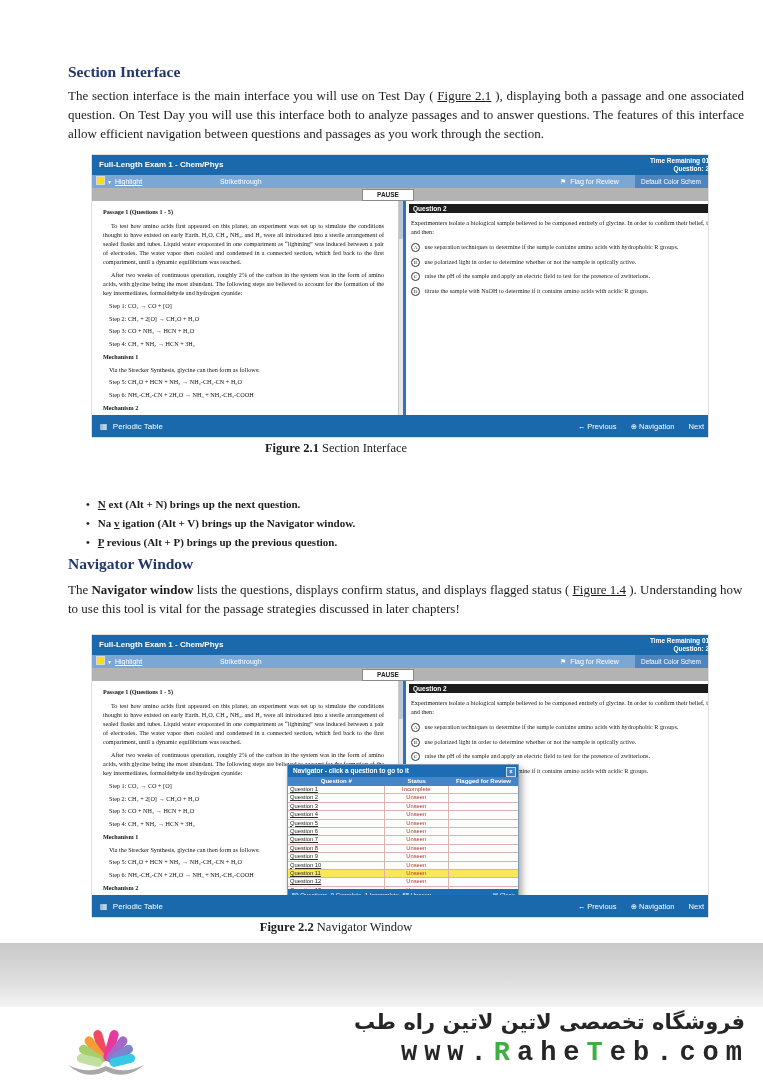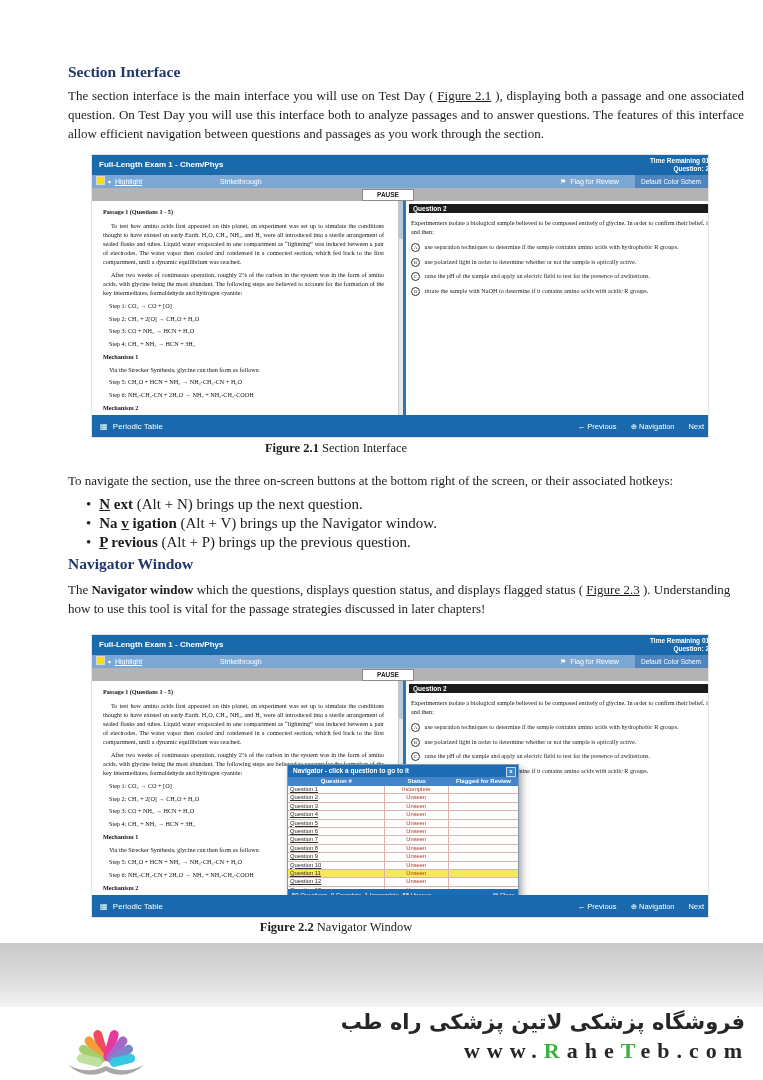--- a/index.html
+++ b/index.html
@@ -5,21 +5,21 @@
   html,body{margin:0;padding:0;background:#ffffff;}
   #page{position:relative;width:763px;height:1080px;background:#fff;overflow:hidden;
         font-family:"Liberation Serif","DejaVu Serif",serif;color:#1c1c1c;}
   .abs{position:absolute;}
 
   
   .h-navy{font-size:15.5px;font-weight:bold;color:#20386b;font-family:"Liberation Serif","DejaVu Serif",serif;}
   .bodytext{font-size:13px;line-height:1.45;text-align:justify;}
   .figlink{text-decoration:underline;color:#1c1c1c;cursor:pointer;}
   .caption{width:672px;left:0;text-align:center;font-size:12.5px;}
-  .bullet{font-size:15px;line-height:19px;}
+  .bullet{font-size:11px;line-height:19px;font-weight:bold;}
   .bullet::before{content:"•";margin-right:8px;}
   .bullet b .u{text-decoration:underline;}
 
   
   .shot{position:absolute;width:616px;height:282px;overflow:hidden;background:#fff;box-shadow:0 0 0 1px #e2e2e2;}
   .shot-inner{position:absolute;left:0;top:0;width:700px;height:282px;font-family:"Liberation Sans","DejaVu Sans",sans-serif;}
   .exam-header{position:relative;height:20px;background:#1a69ac;color:#fff;}
   .exam-title{position:absolute;left:7px;top:5px;font-size:8px;font-weight:bold;white-space:nowrap;}
   .exam-right{position:absolute;left:558px;top:2px;font-size:6.5px;font-weight:bold;line-height:8px;white-space:nowrap;}
   .exam-right .line{display:block;text-align:right;}
@@ -75,21 +75,21 @@
   .np-row.hl{background:#f5e95a;}
   .np-q{width:42%;padding-left:2px;color:#2c2c2c;text-decoration:underline;border-right:0.5px solid #ddb3ae;box-sizing:border-box;}
   .np-status{width:28%;text-align:center;color:#b0372e;border-right:0.5px solid #ddb3ae;box-sizing:border-box;}
   .np-flag{width:30%;}
   .np-footer{position:relative;height:12px;line-height:12px;background:#1d6db4;color:#fff;font-size:6px;padding-left:4px;}
   .np-close{position:absolute;right:3px;top:0;cursor:pointer;}
 
   
   .scanband{left:0;width:763px;background:linear-gradient(180deg,#c9c9c9 0%,#dcdcdc 55%,#f4f4f4 100%);}
   .brand-fa{font-family:"DejaVu Sans",sans-serif;font-size:21px;font-weight:bold;color:#262626;direction:rtl;}
-  .brand-url{font-family:Liberation Serif, serif;font-size:22px;font-weight:bold;color:#262626;letter-spacing:7px;white-space:nowrap;}
+  .brand-url{font-family:Liberation Mono, monospace;font-size:27px;font-weight:bold;color:#262626;letter-spacing:7px;white-space:nowrap;}
   .brand-url .grn{color:#3cb043;}
 </style>
 </head>
 <body>
 
 <div id="page">
 
   <div class="abs h-navy" style="left:68px;top:63px;">Section Interface</div>
 
   <div class="abs bodytext" style="left:68px;top:87px;width:676px;">
@@ -179,32 +179,31 @@
         <span class="eb-btn"><span>Next</span></span>
       </span>
     </div>
   </div>
 </div>
 
   <div class="abs caption" style="top:441px;">
     <b>Figure 2.1</b><span> Section Interface</span>
   </div>
 
-  <div class="abs bodytext" style="left:68px;top:472px;width:680px;text-align:left;">To navigate the section, use the three on-screen buttons at the bottom right of the screen, or their associated hotkeys:</div>
 
   <div class="abs" style="left:86px;top:495px;">
     <div class="bullet"><b><span></span><span class="u">N</span><span> ext</span></b><span> (Alt + N) brings up the next question.</span></div>
     <div class="bullet"><b><span>Na </span><span class="u">v</span><span> igation</span></b><span> (Alt + V) brings up the Navigator window.</span></div>
     <div class="bullet"><b><span></span><span class="u">P</span><span> revious</span></b><span> (Alt + P) brings up the previous question.</span></div>
   </div>
 
   <div class="abs h-navy" style="left:68px;top:555px;">Navigator Window</div>
 
   <div class="abs bodytext" style="left:68px;top:581px;width:676px;text-align:left;">
-    <span>The </span><b>Navigator window</b><span> which the questions, displays question status, and displays flagged status ( </span><span class="figlink">Figure 2.3</span><span> ). Understanding how to use this tool is vital for the passage strategies discussed in later chapters!</span>
+    <span>The </span><b>Navigator window</b><span> lists the questions, displays confirm status, and displays flagged status ( </span><span class="figlink">Figure 1.4</span><span> ). Understanding how to use this tool is vital for the passage strategies discussed in later chapters!</span>
   </div>
 
   <div class="shot" style="left:92px;top:635px;">
   <div class="shot-inner">
     <div class="exam-header">
       <span class="exam-title">Full-Length Exam 1 - Chem/Phys</span>
       <span class="exam-right">
         <span class="line">Time Remaining 01:3</span>
         <span class="line">Question: 2 o</span>
       </span>
@@ -384,18 +383,18 @@
       <rect x="-4" y="-32" width="9" height="28" rx="4.5" transform="rotate(-56)" fill="#a5cf6f"></rect>
       <rect x="-4" y="-30" width="9" height="26" rx="4.5" transform="rotate(-76)" fill="#bfe0a0"></rect>
       <rect x="-5" y="-36" width="9" height="32" rx="4.5" transform="rotate(16)" fill="#e7399d"></rect>
       <rect x="-5" y="-34" width="9" height="30" rx="4.5" transform="rotate(36)" fill="#a668c8"></rect>
       <rect x="-5" y="-32" width="9" height="28" rx="4.5" transform="rotate(56)" fill="#7c85cb"></rect>
       <rect x="-5" y="-30" width="9" height="26" rx="4.5" transform="rotate(76)" fill="#35c9e3"></rect>
     </g>
     <path d="M32 60 Q52 70 70 61 Q88 70 108 60 Q90 76 70 66 Q50 76 32 60 Z" fill="#a9a7a7"></path>
   </svg>
 
-  <div class="abs brand-fa" style="right:18px;top:1010px;">فروشگاه پزشکی لاتین پزشکی  راه طب</div>
+  <div class="abs brand-fa" style="right:18px;top:1010px;">فروشگاه تخصصی لاتین لاتین  راه طب</div>
   <div class="abs brand-url" style="right:14px;top:1038px;">
     <span>www.</span><span class="grn">R</span><span>ahe</span><span class="grn">T</span><span>eb.com</span>
   </div>
 
 </div>
 
 </body></html>

